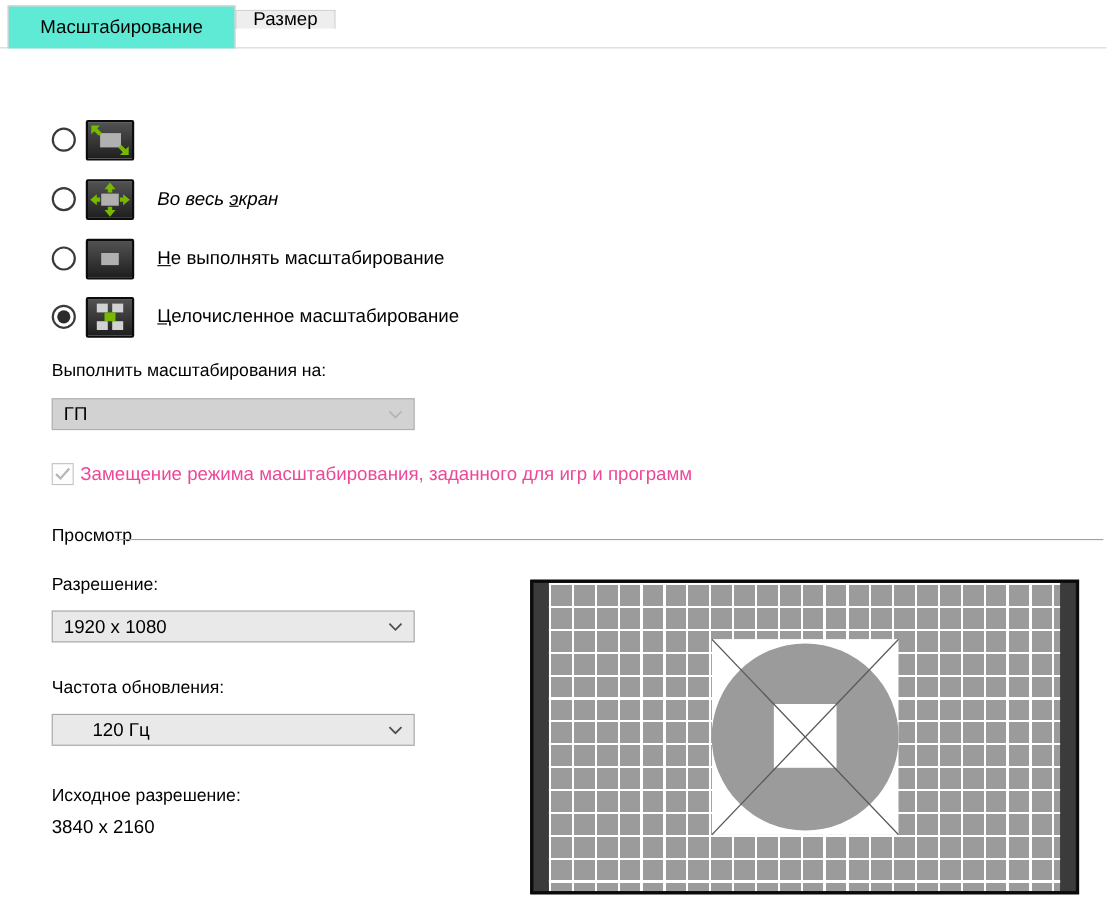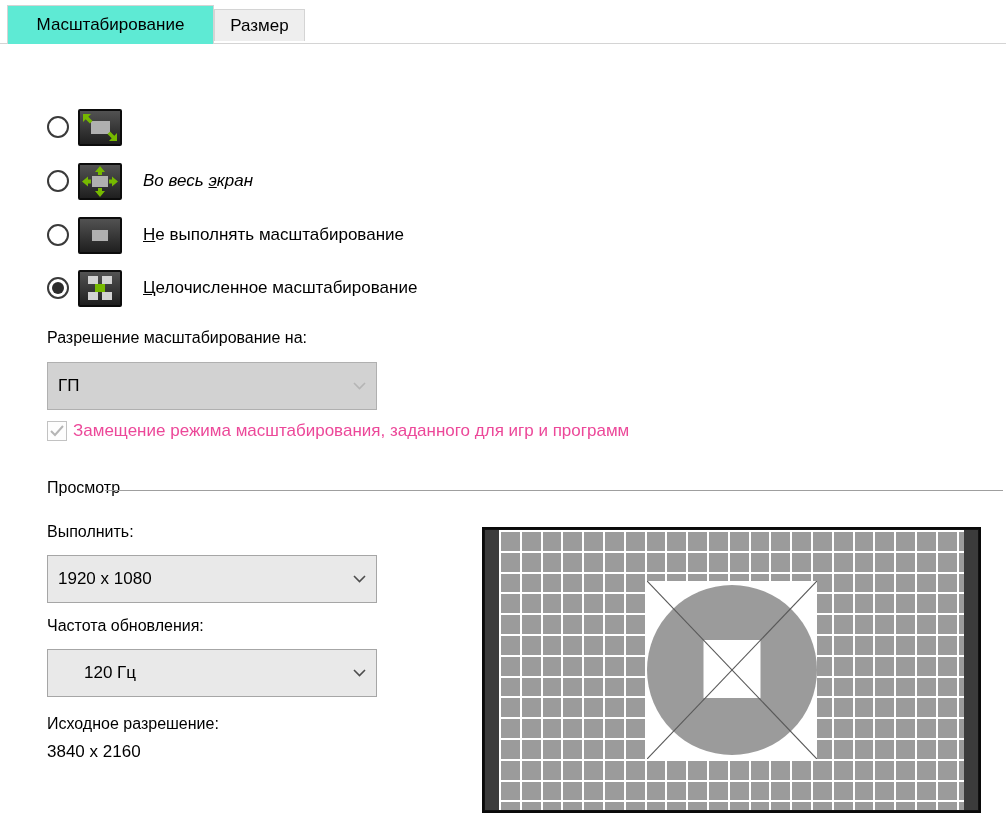--- a/index.html
+++ b/index.html
@@ -11,41 +11,41 @@
     position:relative; overflow:hidden;
   }
   .stage { position:absolute; left:0; top:0; width:1006px; height:828px; }
 
   
   .tab-line { position:absolute; top:43px; left:0; right:0; height:1px; background:#d4d4d4; }
   .tab { position:absolute; display:flex; align-items:center; justify-content:center;
          font-size:17px; cursor:default; }
   .tab.active { left:7px; top:5px; width:207px; height:39px; background:#5eead4;
                 border:1px solid #d4d4d4; border-bottom:none; z-index:2; }
-  .tab.inactive { left:214px; top:9px; width:91px; height:32px; background:#eeeeee;
+  .tab.inactive { left:214px; top:9px; width:91px; height:17px; background:#eeeeee;
                   border:1px solid #d4d4d4; border-bottom:none; z-index:1;text-align:center; }
 
   
   .lbl { position:absolute; font-size:16px; white-space:nowrap; }
   .u { text-decoration:underline; }
 
   
   .mode-row { position:absolute; left:47px; height:44px; display:flex; align-items:center; }
   .radio { width:22px; height:22px; border:2px solid #3a3a3a; border-radius:50%;
            background:#fff; display:flex; align-items:center; justify-content:center; flex:none; }
   .radio .dot { width:12px; height:12px; border-radius:50%; background:#2b2b2b; display:none; }
   .radio.selected .dot { display:block; }
   .mode-icon { width:44px; height:37px; margin-left:9px; flex:none;
                border:2px solid #0c0c0c; border-radius:2px;
                background:linear-gradient(#525252,#1f1f1f); position:relative; }
   .mode-icon svg { position:absolute; left:0; top:0; }
   .mode-label { margin-left:21px; font-size:17px; white-space:nowrap; }
 
   
-  .combo { position:absolute; left:47px; width:330px; height:48px;
+  .combo { position:absolute; left:47px; width:330px; height:29px;
            border:1px solid #a6a6a6; background:#e9e9e9;
            display:flex; align-items:center; font-size:17px; padding:0 10px; }
   .combo .chev { margin-left:auto; }
   .combo.disabled { background:#d2d2d2; border-color:#b0b0b0; }
 
   
   .check-row { position:absolute; left:47px; top:421px; display:flex; align-items:center; }
   .checkbox { width:20px; height:20px; border:1px solid #c2c2c2; background:#fdfdfd;
               display:flex; align-items:center; justify-content:center; flex:none; }
   .checkbox svg { display:none; }
@@ -121,41 +121,41 @@
         <rect x="8" y="4" width="10" height="8" fill="#d2d2d2"></rect>
         <rect x="22" y="4" width="10" height="8" fill="#d2d2d2"></rect>
         <rect x="8" y="20" width="10" height="8" fill="#d2d2d2"></rect>
         <rect x="22" y="20" width="10" height="8" fill="#d2d2d2"></rect>
         <rect x="15" y="12" width="10" height="8" fill="#76b900"></rect>
       </svg>
     </div>
     <div class="mode-label"><span></span><span class="u">Ц</span><span>елочисленное масштабирование</span></div>
   </div>
 
-  <div class="lbl" style="left:47px; top:329px;">Разрешение масштабирование на:</div>
+  <div class="lbl" style="left:47px; top:329px;">Выполнить масштабирования на:</div>
   <div class="combo disabled" style="top:362px;">
     <span>ГП</span>
     <svg class="chev" width="13" height="8" viewBox="0 0 13 8">
       <polyline points="1,1 6.5,6.5 12,1" fill="none" stroke="#b5b5b5" stroke-width="1.6"></polyline>
     </svg>
   </div>
 
   <div class="check-row">
     <div class="checkbox checked">
       <svg width="14" height="12" viewBox="0 0 14 12">
         <polyline points="1,6 5,10 13,1" fill="none" stroke="#b5b5b5" stroke-width="2"></polyline>
       </svg>
     </div>
     <div class="check-label">Замещение режима масштабирования, заданного для игр и программ</div>
   </div>
 
   <div class="lbl" style="left:47px; top:479px;">Просмотр</div>
   <div class="sep"></div>
 
-  <div class="lbl" style="left:47px; top:523px;">Выполнить:</div>
+  <div class="lbl" style="left:47px; top:523px;">Разрешение:</div>
   <div class="combo" style="top:555px;">
     <span>1920 x 1080</span>
     <svg class="chev" width="13" height="8" viewBox="0 0 13 8">
       <polyline points="1,1 6.5,6.5 12,1" fill="none" stroke="#4d4d4d" stroke-width="1.6"></polyline>
     </svg>
   </div>
 
   <div class="lbl" style="left:47px; top:617px;">Частота обновления:</div>
   <div class="combo" style="top:649px;padding-left:36px;">
     <span>120 Гц</span>

